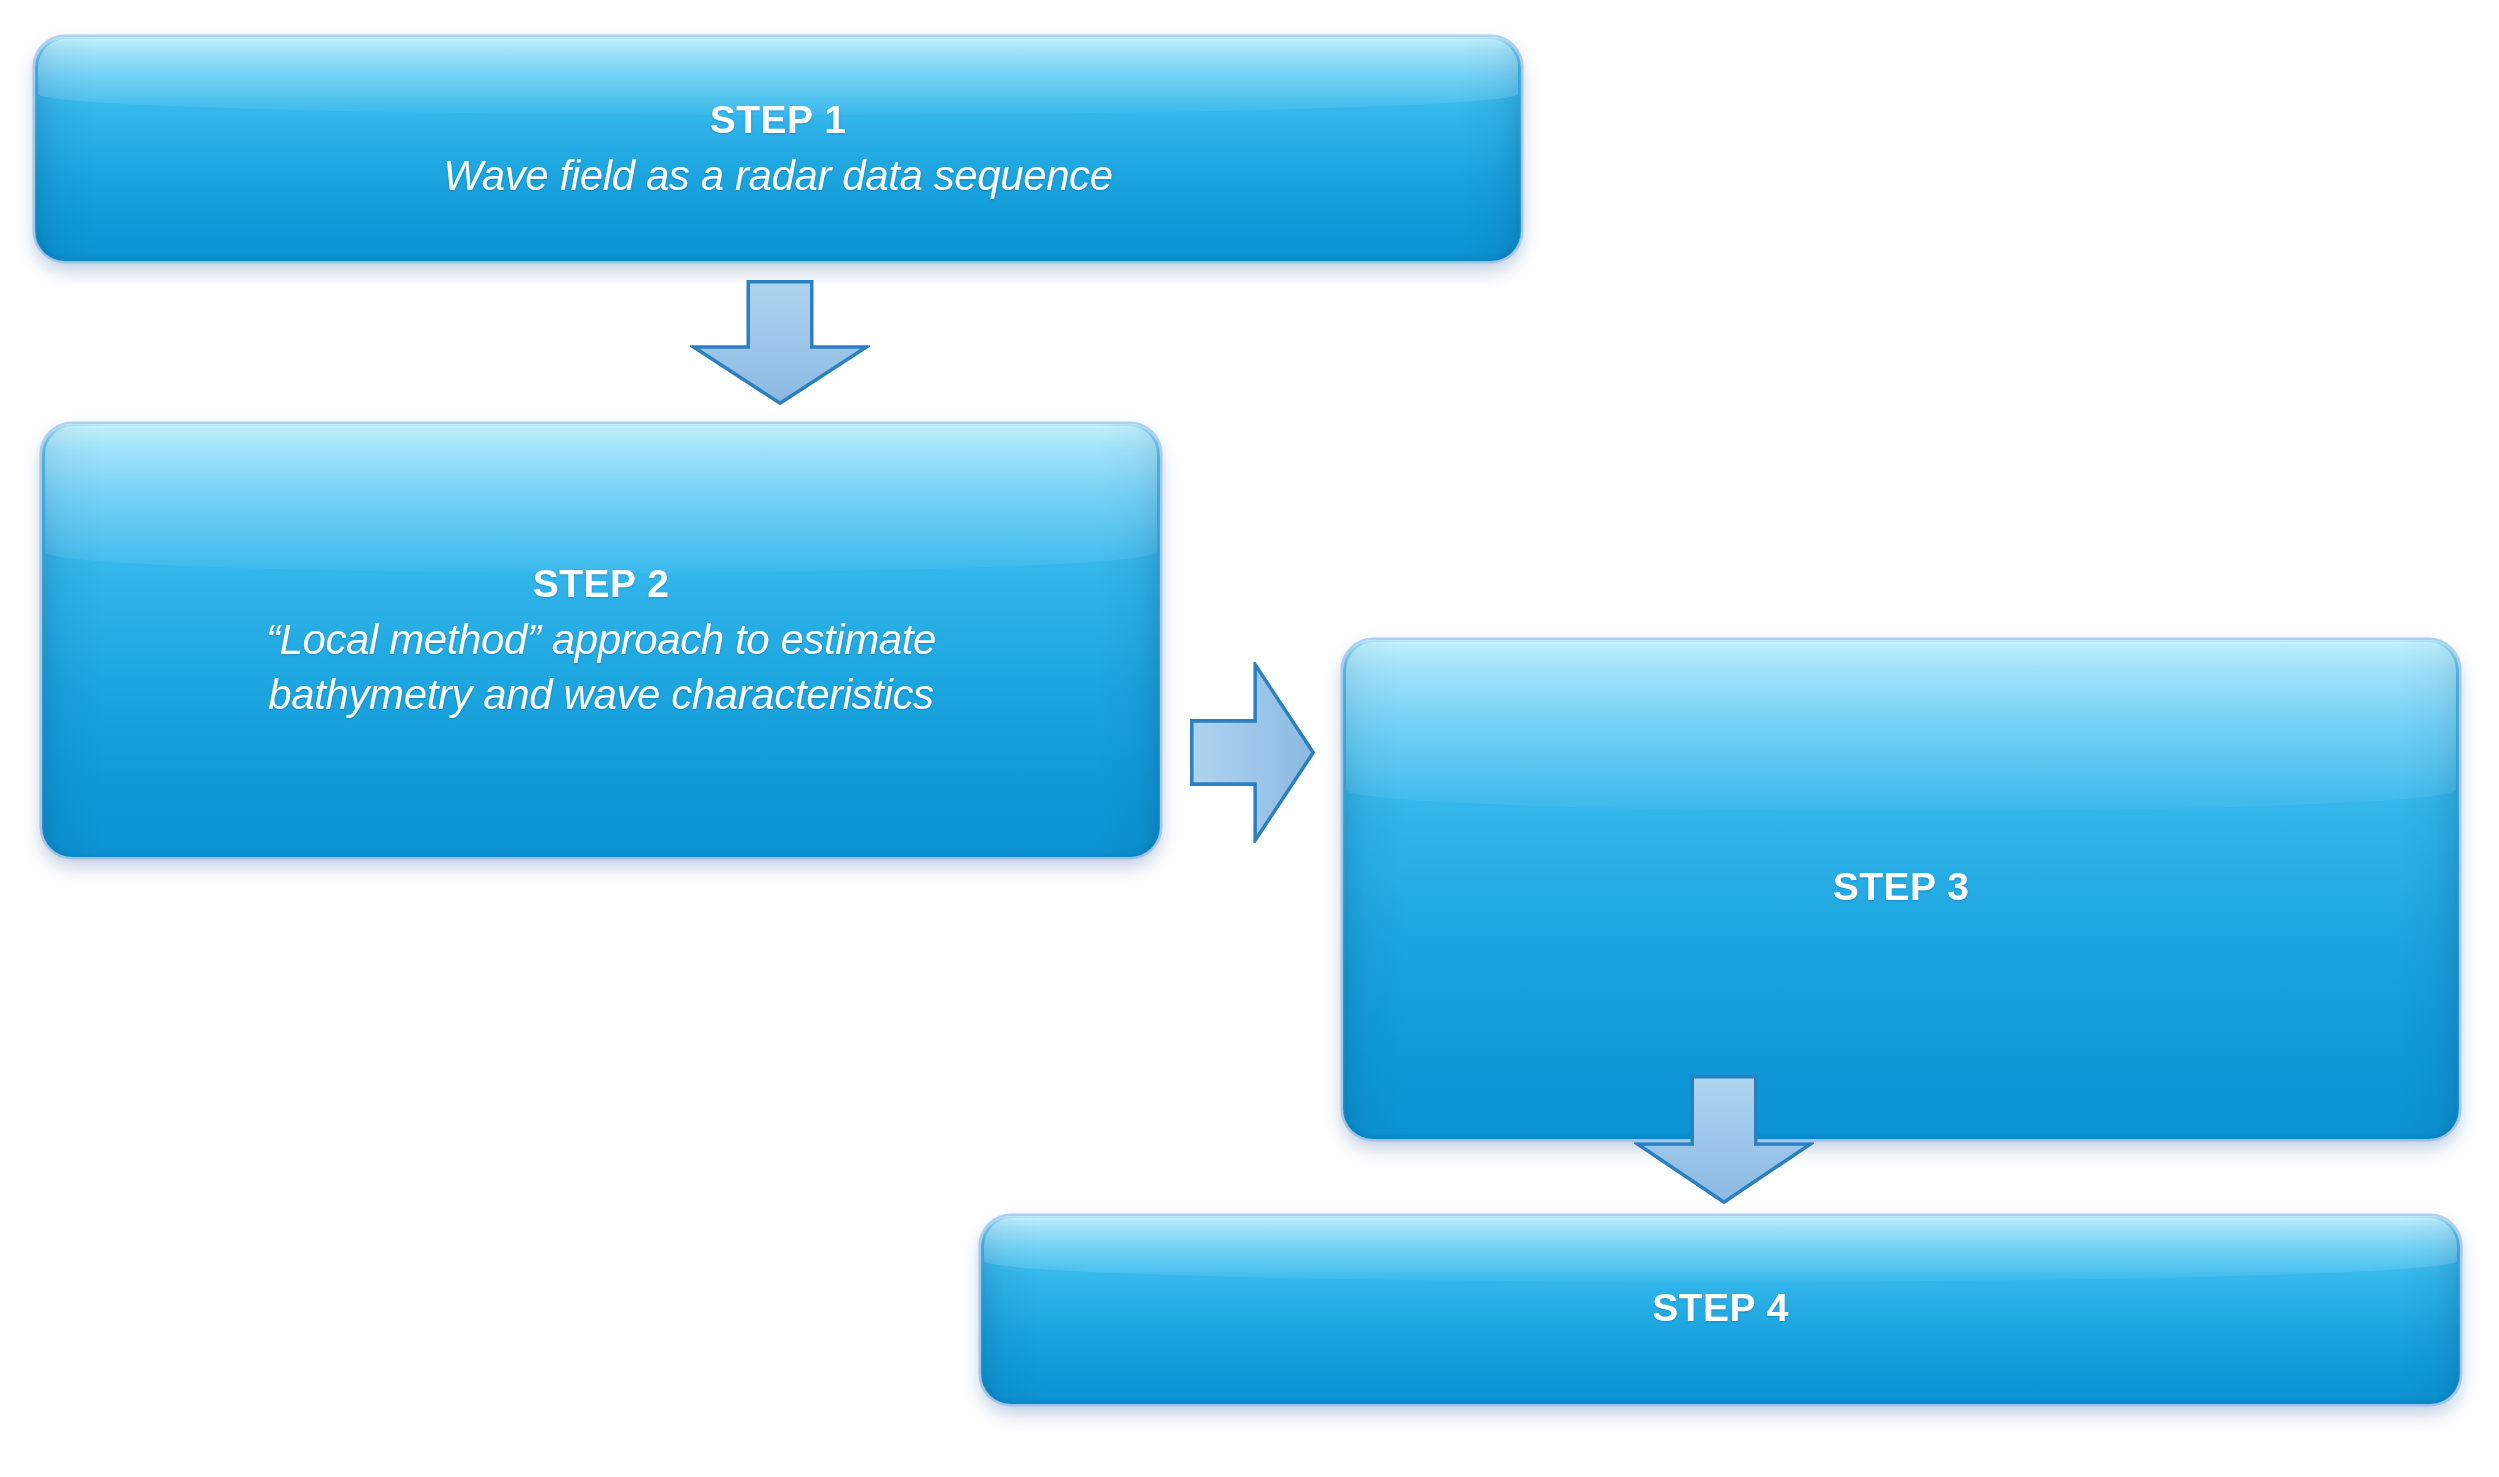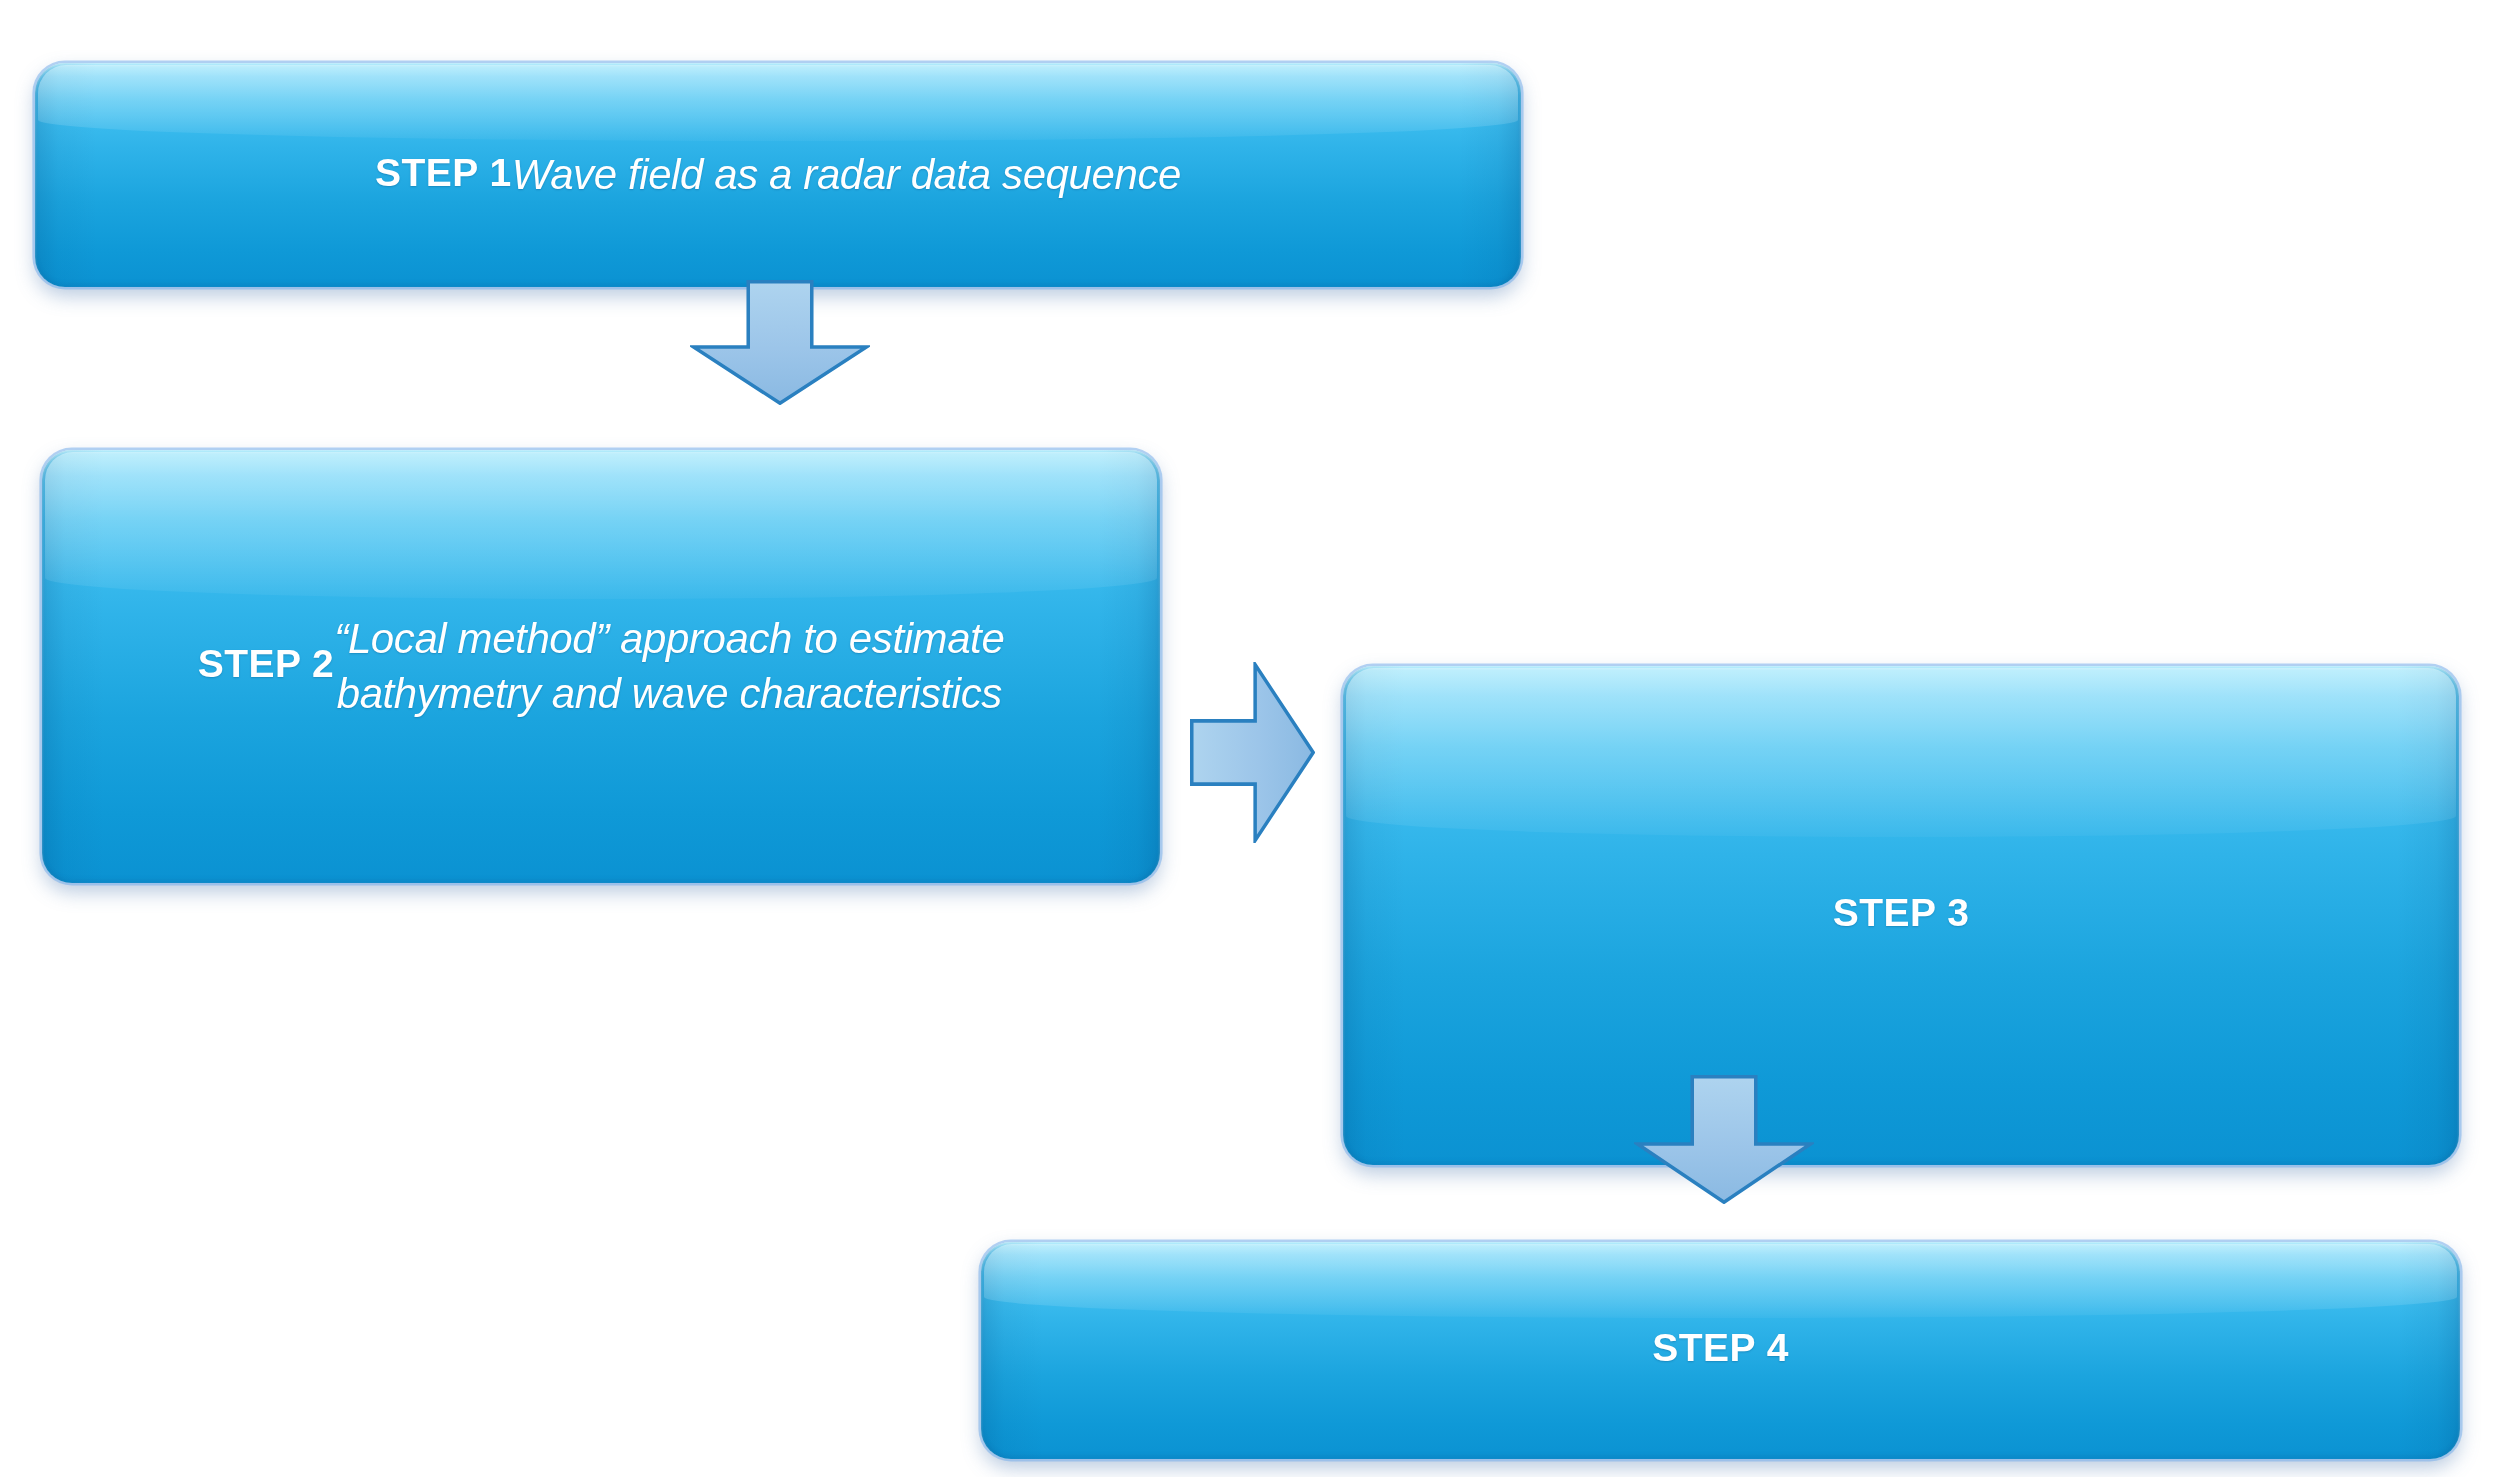--- a/index.html
+++ b/index.html
@@ -31,27 +31,26 @@
         #2fb3e9 38%,
         #1ba4de 62%,
         #0f99d7 84%,
         #0b92d2 100%);
     box-shadow:
       0 0 0 2.6px rgba(120, 175, 235, 0.55),
       0 8.8px 19.4px rgba(90, 130, 180, 0.42),
       inset 0 1.8px 2.6px rgba(255, 255, 255, 0.55),
       inset 0 -2.6px 5.3px rgba(0, 80, 140, 0.18);
     display: flex;
-    flex-direction: row;
+    flex-direction: column;
     align-items: center;
     justify-content: center;
     text-align: center;
     color: #ffffff;
     padding: 2px 30px;
-    margin-top: 26px;
   }
 
   
   .step-box::before {
     content: "";
     position: absolute;
     inset: 0;
     border-radius: 30px;
     pointer-events: none;
     background:
@@ -98,21 +97,21 @@
   .step-desc {
     font-weight: normal;
     font-size: 42px;
     font-style: italic;
   }
 
   
   #box-step-1 { left: 35px;   top: 37px;   width: 1486px; height: 224px; }
   #box-step-2 { left: 42px;   top: 424px;  width: 1118px; height: 433px; }
   #box-step-3 { left: 1343px; top: 640px;  width: 1116px; height: 499px; }
-  #box-step-4 { left: 981px; top: 1216px; width: 1479px; height: 217px; }
+  #box-step-4 { left: 981px; top: 1216px; width: 1479px; height: 188px; }
 
   
   .arrow { position: absolute; }
   .arrow svg { display: block; width: 100%; height: 100%; }
 
   #arrow-step1-step2 { left: 690px;  top: 280px;  width: 180px; height: 125px; }
   #arrow-step2-step3 { left: 1190px; top: 662px;  width: 125px; height: 181px; }
   #arrow-step3-step4 { left: 1634px; top: 1075px; width: 180px; height: 129px; }
 </style>
 </head>

